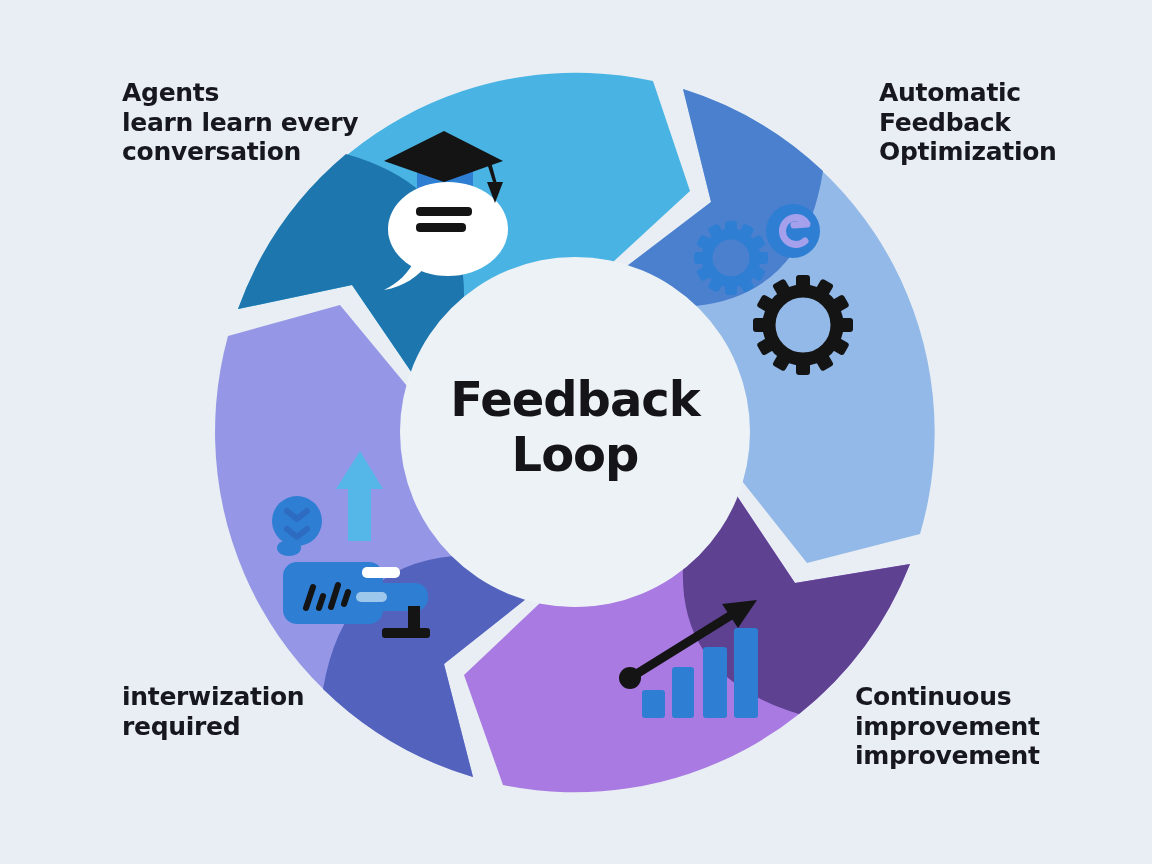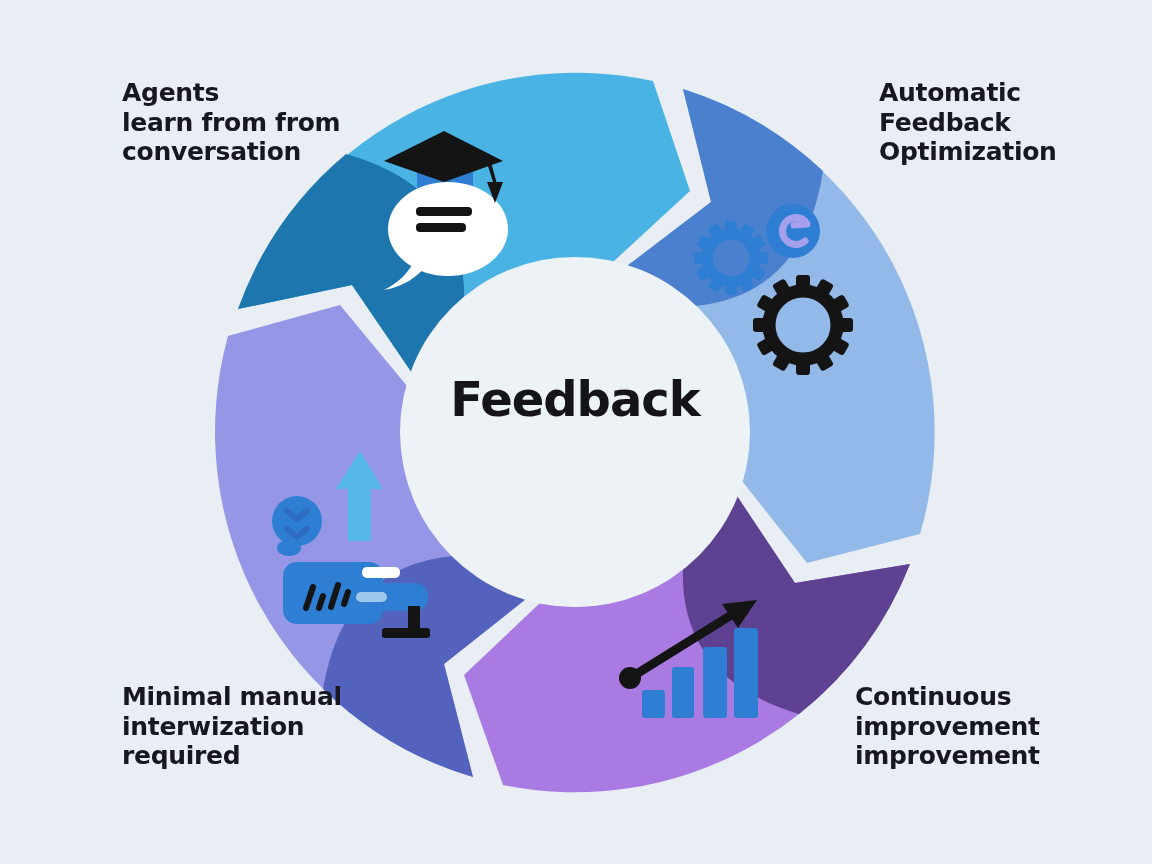--- a/index.html
+++ b/index.html
@@ -147,39 +147,39 @@
       </g>
       <g fill="#141414">
         <rect x="408" y="606" width="12" height="26"></rect>
         <rect x="382" y="628" width="48" height="10" rx="3"></rect>
       </g>
     </g>
   </svg>
 
   <div class="corner-label lbl-tl">
     <div>Agents</div>
-    <div>learn from from</div>
+    <div>learn learn every</div>
     <div>conversation</div>
   </div>
 
   <div class="corner-label lbl-tr">
     <div>Automatic</div>
     <div>Feedback</div>
     <div>Optimization</div>
   </div>
 
   <div class="corner-label lbl-bl">
-    <div>Minimal manual</div>
     <div>interwization</div>
     <div>required</div>
   </div>
 
   <div class="corner-label lbl-br">
     <div>Continuous</div>
     <div>improvement</div>
     <div>improvement</div>
   </div>
 
   <div class="center-title">
     <div>Feedback</div>
+    <div>Loop</div>
   </div>
 
 </div>
 
 </body></html>

